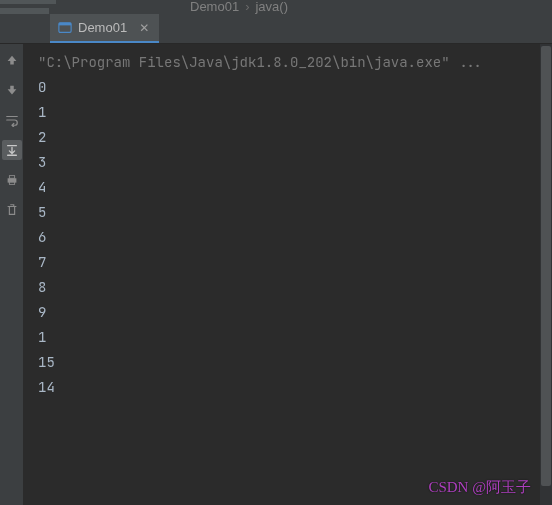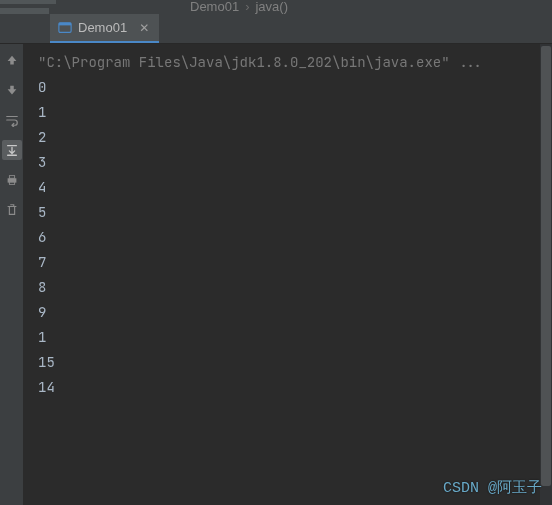--- a/index.html
+++ b/index.html
@@ -92,24 +92,24 @@
   }
   .scroll-thumb {
     position: absolute;
     right: 1px; top: 2px;
     width: 10px; height: 440px;
     background: #4f5254;
     border-radius: 2px;
   }
   .watermark {
     position: absolute;
-    right: 10px; bottom: 8px;
-    color: #7dd3fc;
+    right: 21px; bottom: 8px;
+    color: #d946ef;
     font-size: 15px;
-    font-family: Liberation Mono, monospace;
+    font-family: Liberation Serif, serif;
     opacity: 0.75;
     text-shadow: 0 0 2px #000;
     pointer-events: none;
   }
   .tab-strip .small-top {
     position:absolute; top:0; left:0;
     height:4px; width:56px;
     background:#515658;
   }
 </style>

